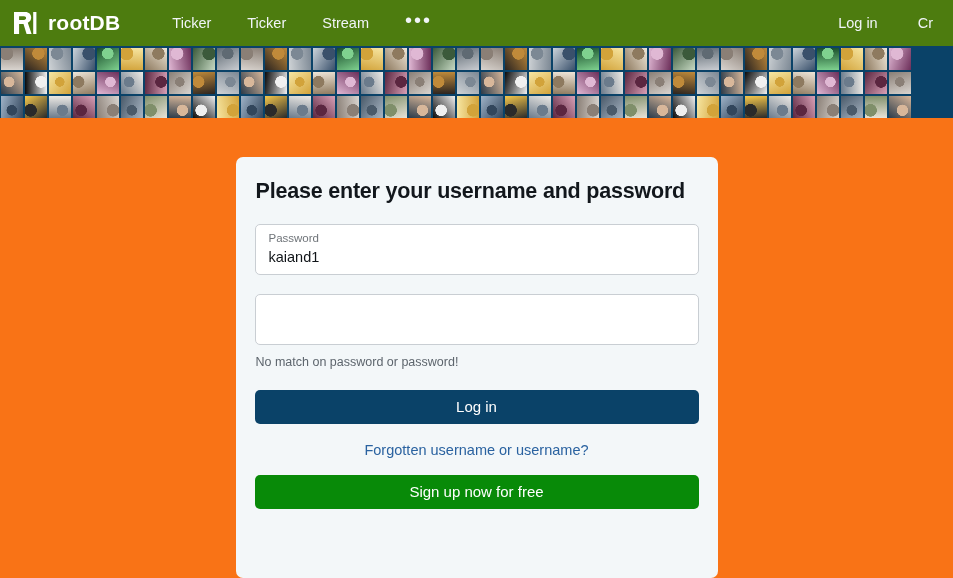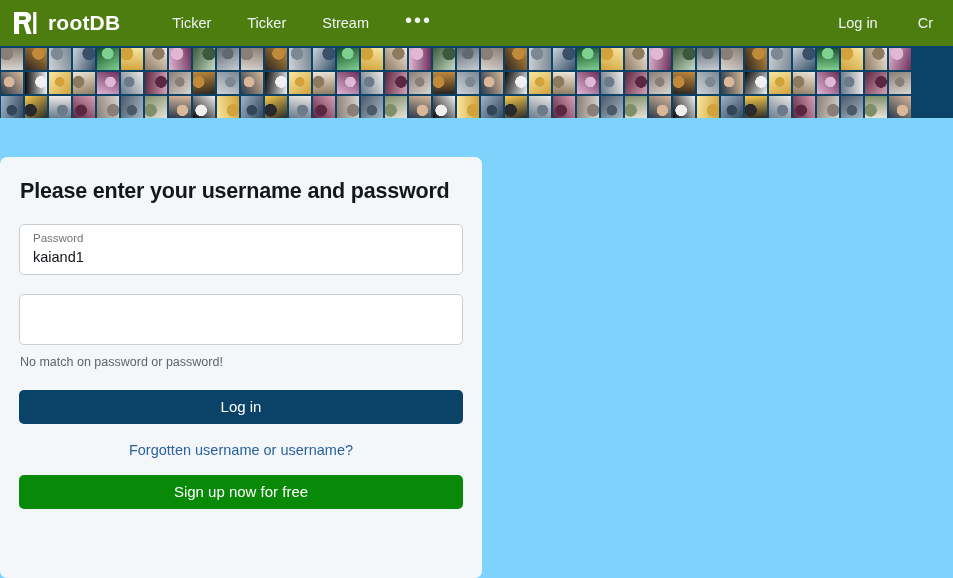--- a/index.html
+++ b/index.html
@@ -100,23 +100,24 @@
   .tile {
     width: 22px;
     height: 22px;
     background-color: #cfcfcf;
     background-repeat: no-repeat;
     overflow: hidden;
   }
 
   
   .page {
-    background: #7dd3fc;
+    background: #f97316;
     height: calc(578px - 46px - 72px);
     display: flex;
+    justify-content: center;
     padding-top: 39px;
   }
   .card {
     width: 482px;
     background: #f3f7f9;
     border-radius: 7px;
     padding: 22px 19px 26px 19px;
   }
   .card-title {
     margin: 0 0 20px 1px;

